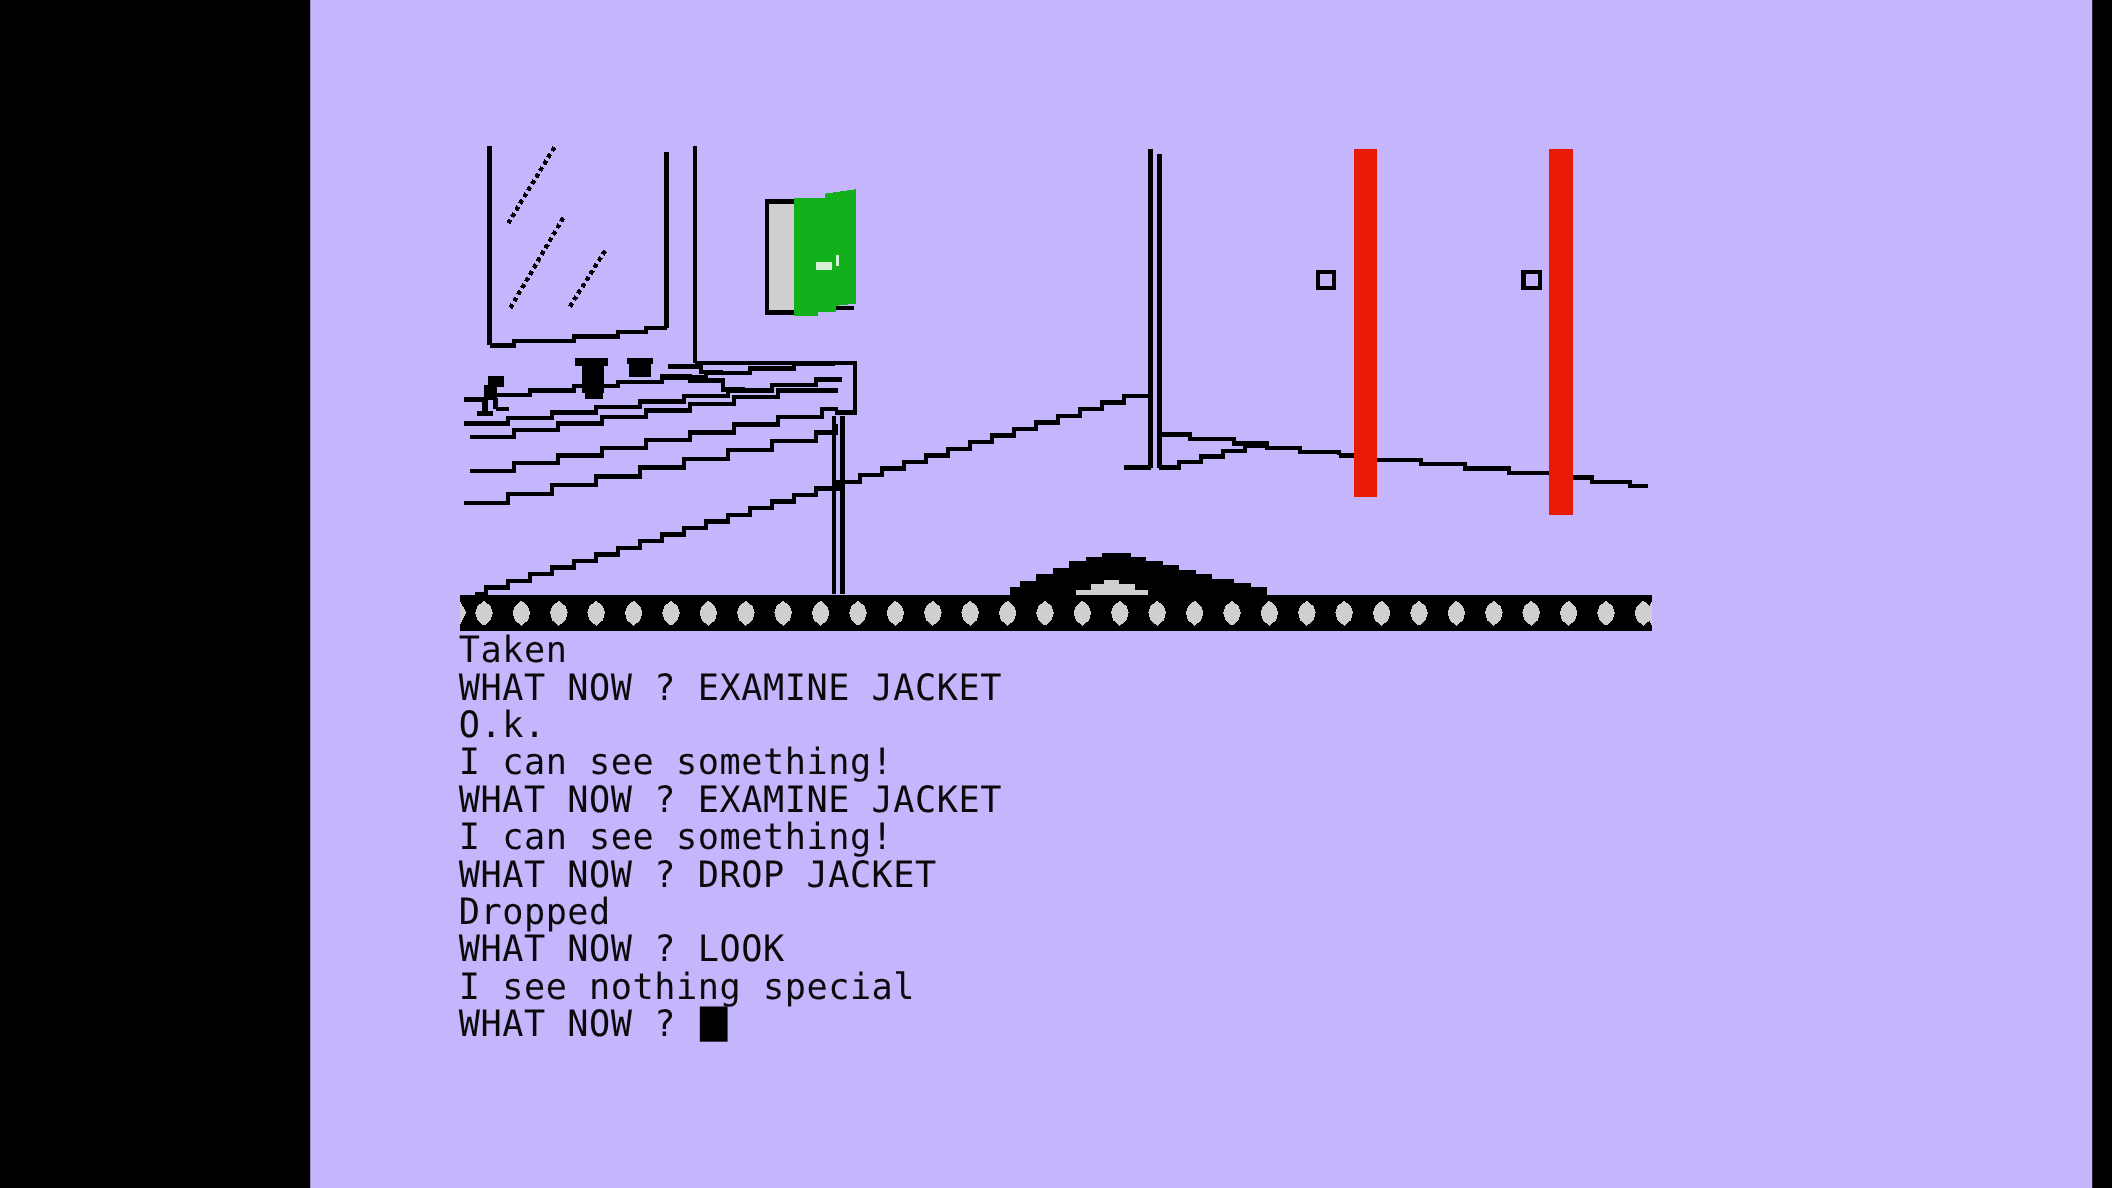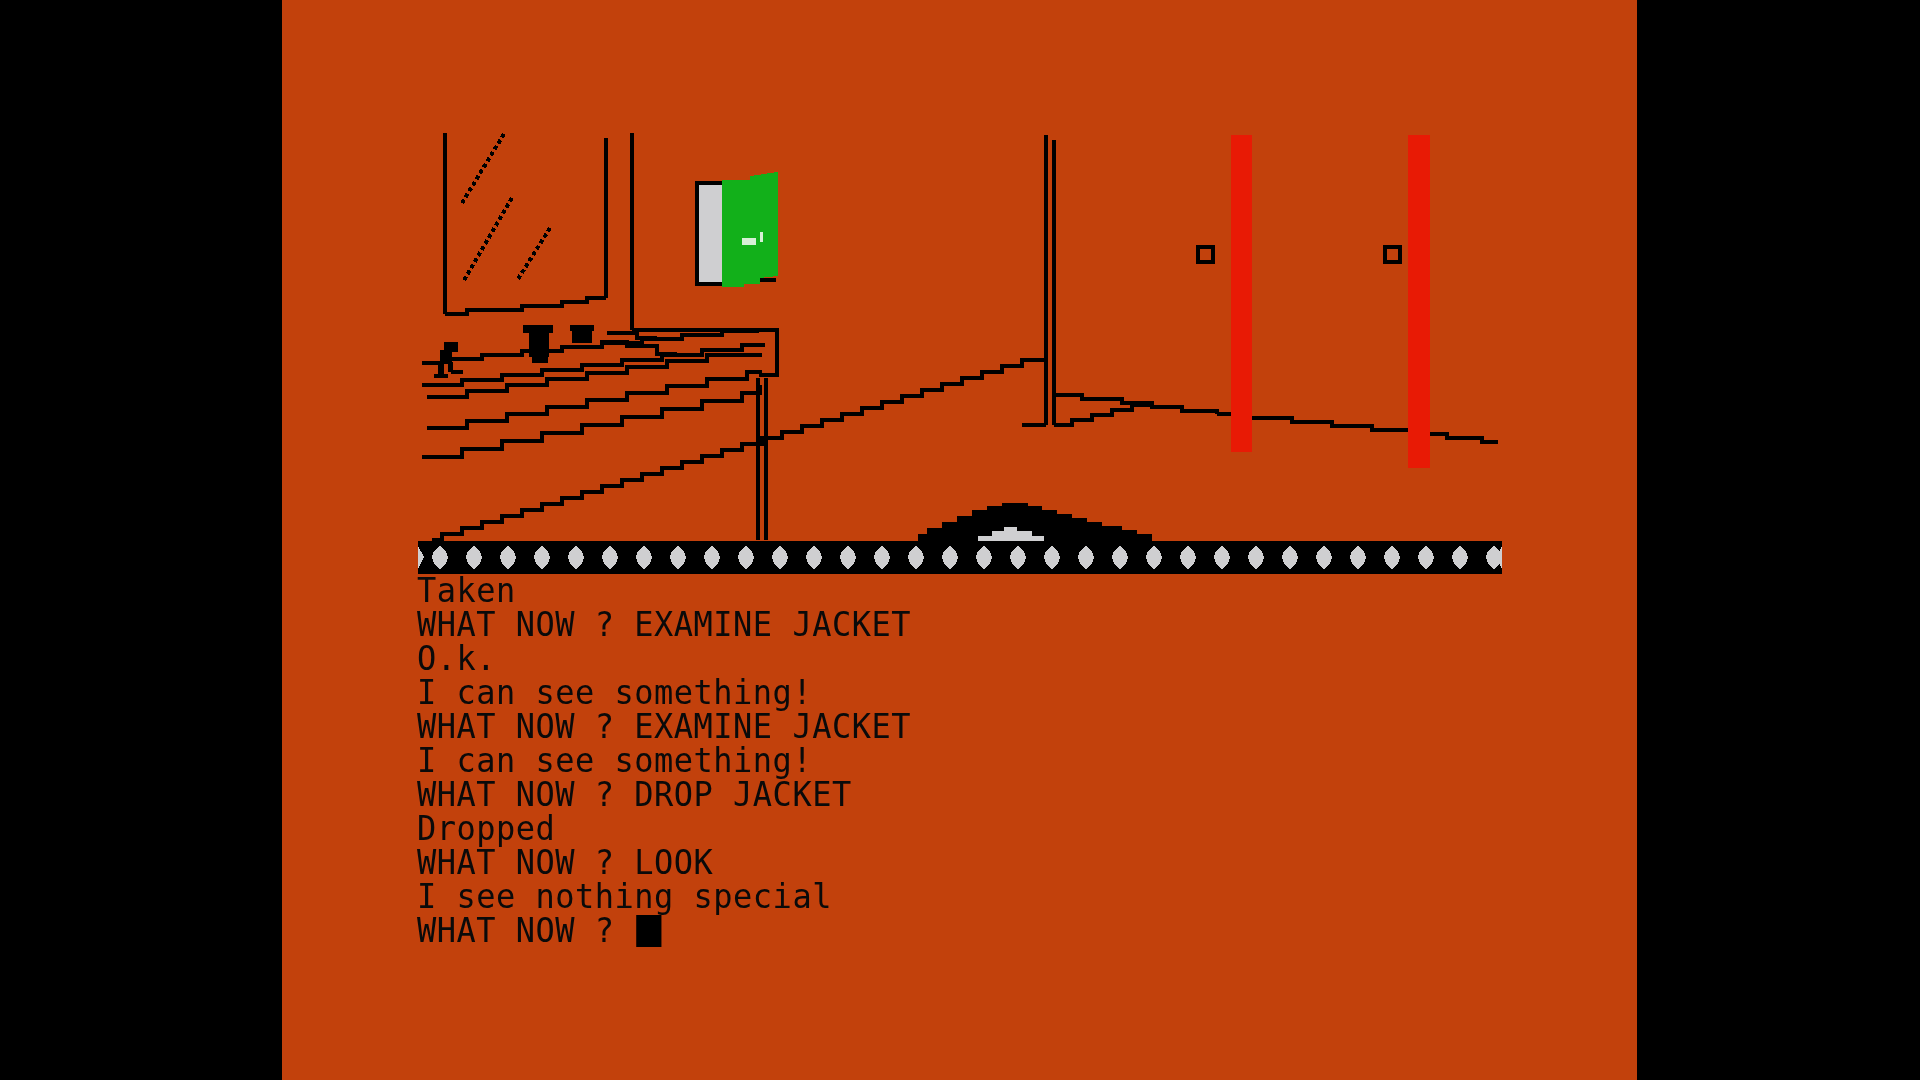--- a/index.html
+++ b/index.html
@@ -15,23 +15,23 @@
       top: 0;
       height: 1080px;
       background: #000;
     }
     .letterbox-left { left: 0; width: 282px; }
     .letterbox-right { left: 1637px; width: 283px; }
     .screen {
       position: absolute;
       left: 282px;
       top: 0;
-      width: 1355px;
+      width: 1620px;
       height: 1080px;
-      background: #c2410c;
+      background: #c4b5fd;
       overflow: hidden;
     }
     .scene {
       position: absolute;
       left: 0;
       top: 0;
       width: 1355px;
       height: 600px;
     }
     .scene svg {

